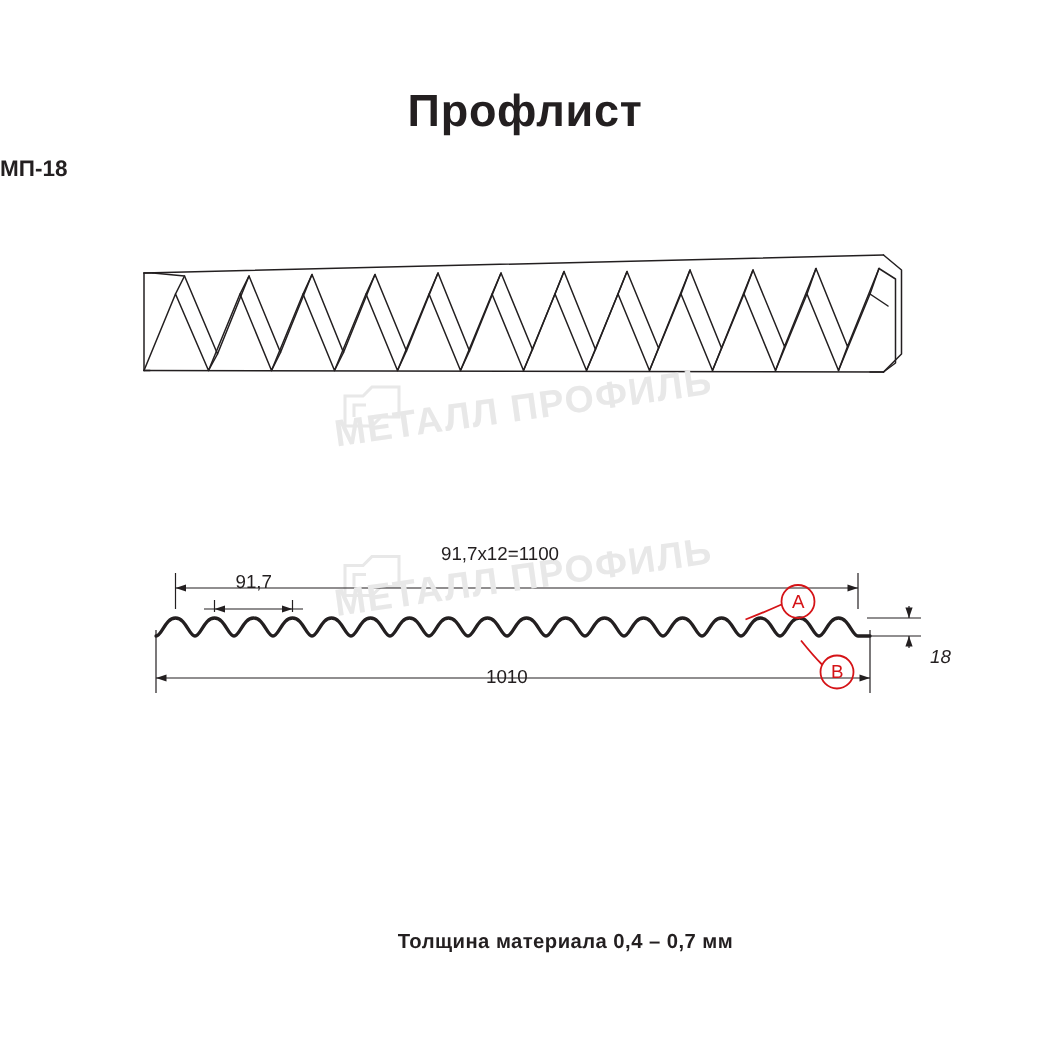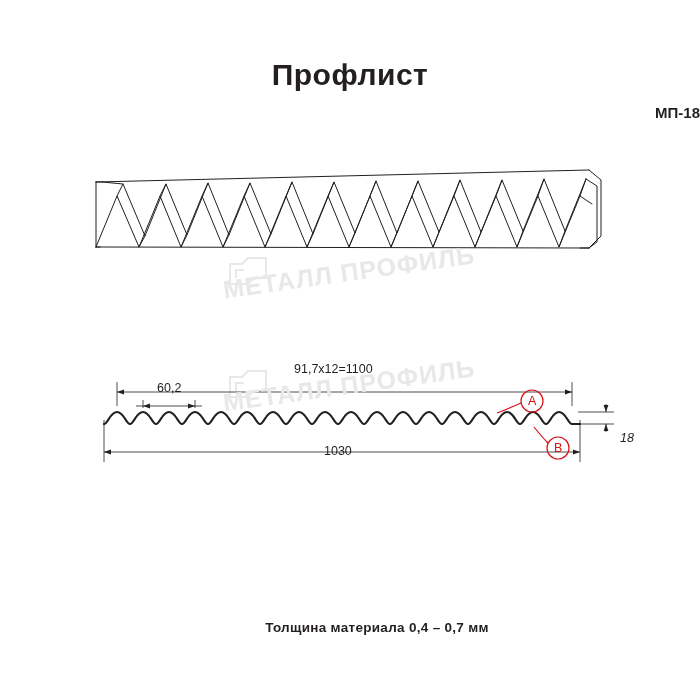--- a/index.html
+++ b/index.html
@@ -29,21 +29,21 @@
     text-align: center;
     font-size: 30px;
     font-weight: bold;
     letter-spacing: 0.5px;
   }
   .subtitle {
     position: absolute;
     top: 104px;
     left: 0;
     width: 700px;
-    text-align: right;
+    text-align: left;
     font-size: 15px;
     font-weight: bold;
   }
   .footer-note {
     position: absolute;
     top: 620px;
     left: 0;
     width: 700px;
     text-align: center;
     font-size: 13.5px;
@@ -228,23 +228,23 @@
     </g>
     <g fill="none" stroke="#d51317" stroke-width="1.2">
       <circle cx="558" cy="448" r="11"></circle>
       <path d="M548,443 C542,437 538,432 534,427"></path>
     </g>
   </svg>
 
   <div class="wm wm1">МЕТАЛЛ ПРОФИЛЬ</div>
   <div class="wm wm2">МЕТАЛЛ ПРОФИЛЬ</div>
 
-  <div class="dim-label" style="top:381px; left:157px;">60,2</div>
+  <div class="dim-label" style="top:381px; left:157px;">91,7</div>
   <div class="dim-label" style="top:362px; left:294px;text-align:center;">91,7x12=1100</div>
-  <div class="dim-label" style="top:444px; left:324px;">1030</div>
+  <div class="dim-label" style="top:444px; left:324px;">1010</div>
   <div class="dim-label" style="top:431px; left:620px;font-style:italic;">18</div>
 
   <div class="callout-label" style="top:394px; left:528px;">A</div>
   <div class="callout-label" style="top:441px; left:554px;">B</div>
 
   <div class="footer-note">Толщина материала 0,4 – 0,7 мм</div>
 
 </div>
 
 </body></html>

